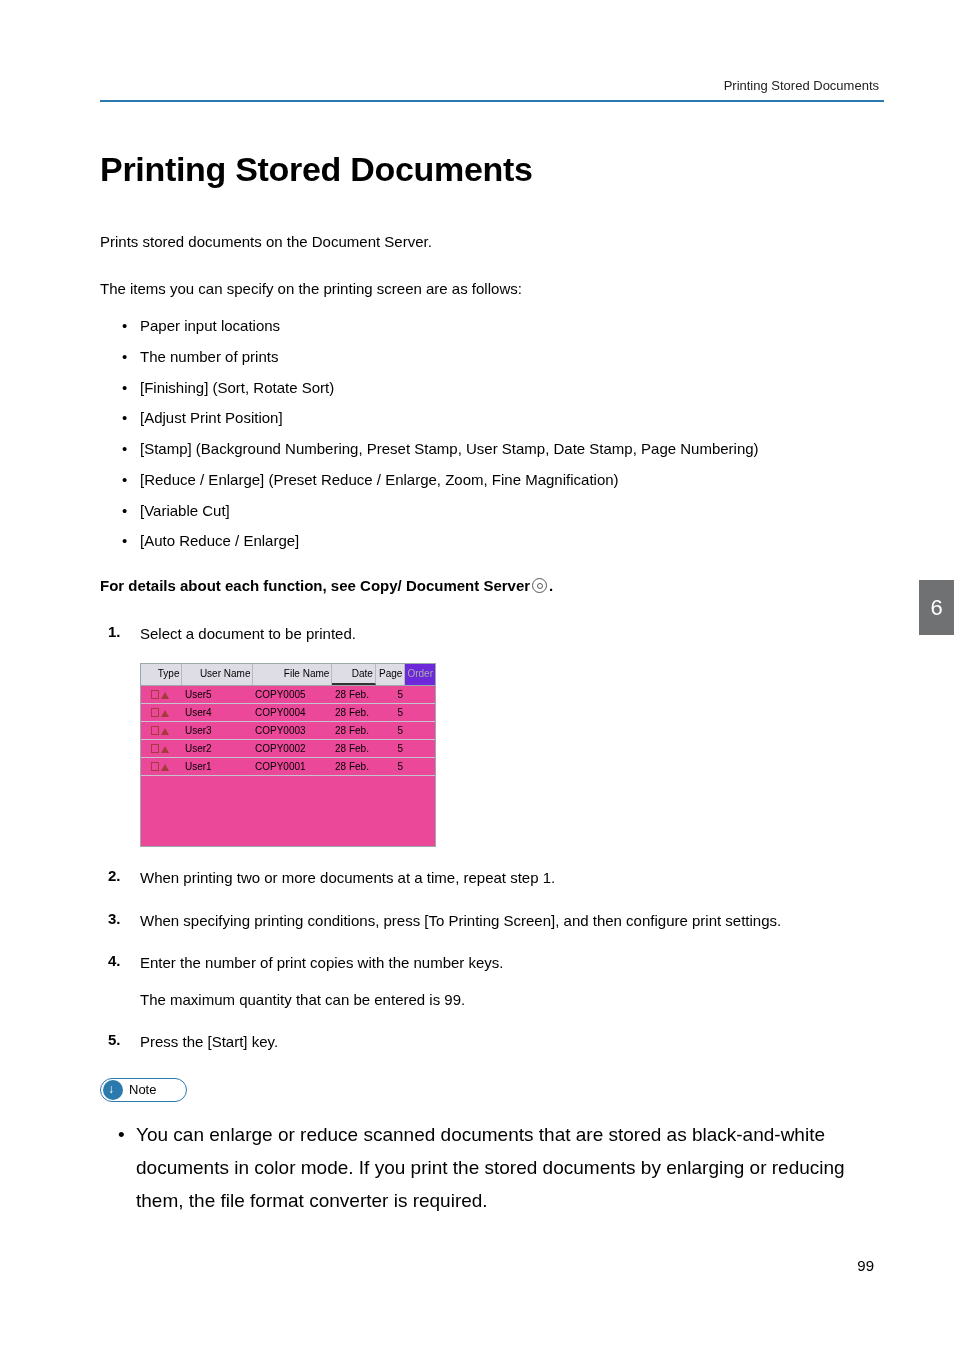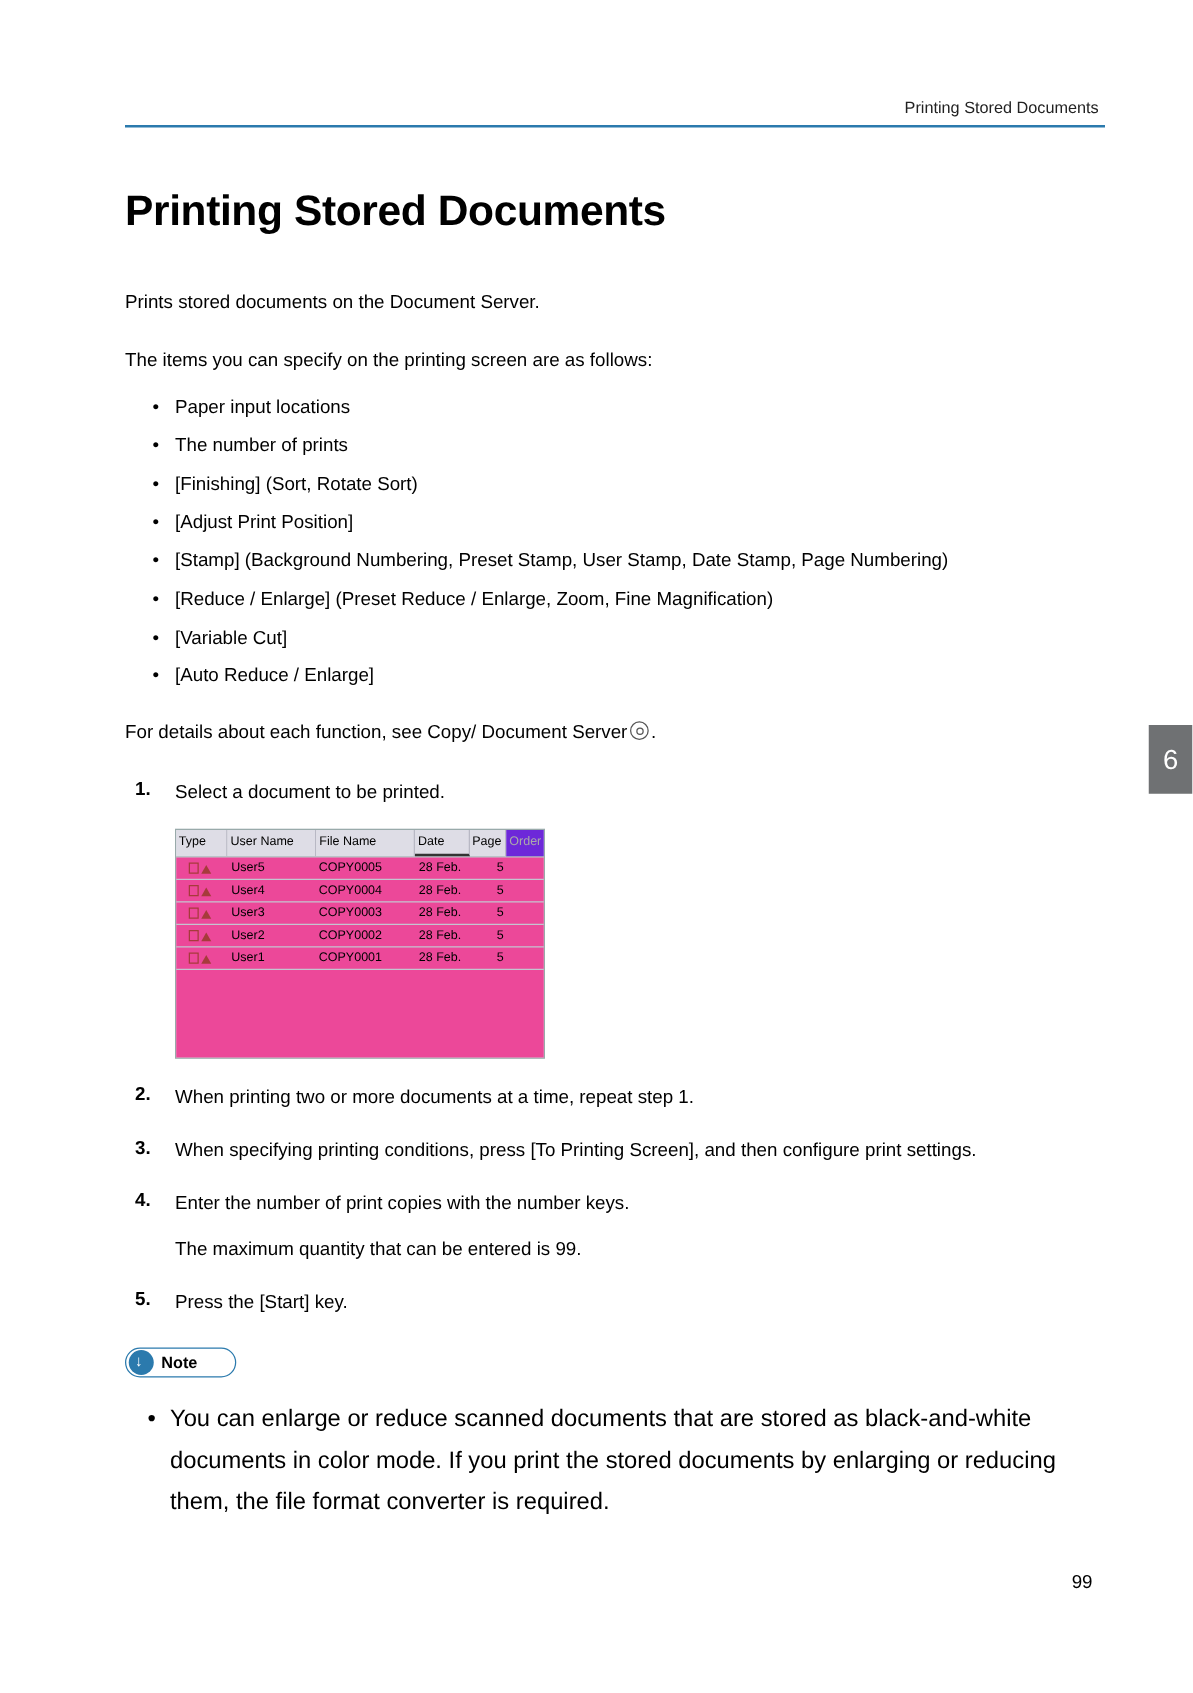--- a/index.html
+++ b/index.html
@@ -56,20 +56,21 @@
   ul.speclist li::before {
     content: "•";
     position: absolute;
     left: 22px;
     top: 0;
   }
   .details {
     font-size: 15px;
     line-height: 1.7;
     margin-top: 16px;
+    font-weight: bold;
   }
   .cdicon {
     display: inline-block;
     width: 15px; height: 15px;
     border: 1.4px solid #555;
     border-radius: 50%;
     position: relative;
     vertical-align: -2px;
     margin: 0 2px;
   }
@@ -116,21 +117,21 @@
     border: 1px solid #9aa;
     background: #ecebf0;
     font-size: 10px;
   }
   .shot-head {
     display: flex;
     border-bottom: 1px solid #9aa;
   }
   .shot-head div {
     padding: 4px 2px;
-    text-align: left;
+    text-align: right;
     border-right: 1px solid #b8b8c4;
     background: #dedde6;
   }
   .shot-head div:last-child { border-right: none; background:#6d28d9; color:#aaa; }
   .col-type { width: 42px; }
   .col-user { width: 72px; }
   .col-file { width: 80px; }
   .col-date { width: 44px; border-bottom: 2px solid #333; }
   .col-page { width: 30px; }
   .col-order { flex: 1; }
@@ -186,21 +187,21 @@
   .note-badge .nicon::after {
     content: "↓";
     color: #fff;
     font-size: 12px;
     font-weight: bold;
     position: absolute;
     left: 5px; top: 2px;
   }
   .note-badge .nlabel {
     font-size: 13px;
-    font-weight: bold;
+    font-weight: normal;
     color: #000;
   }
   ul.notes {
     list-style: none;
     margin-top: 14px;
   }
   ul.notes li {
     font-size: 19px;
     line-height: 1.75;
     padding-left: 36px;

